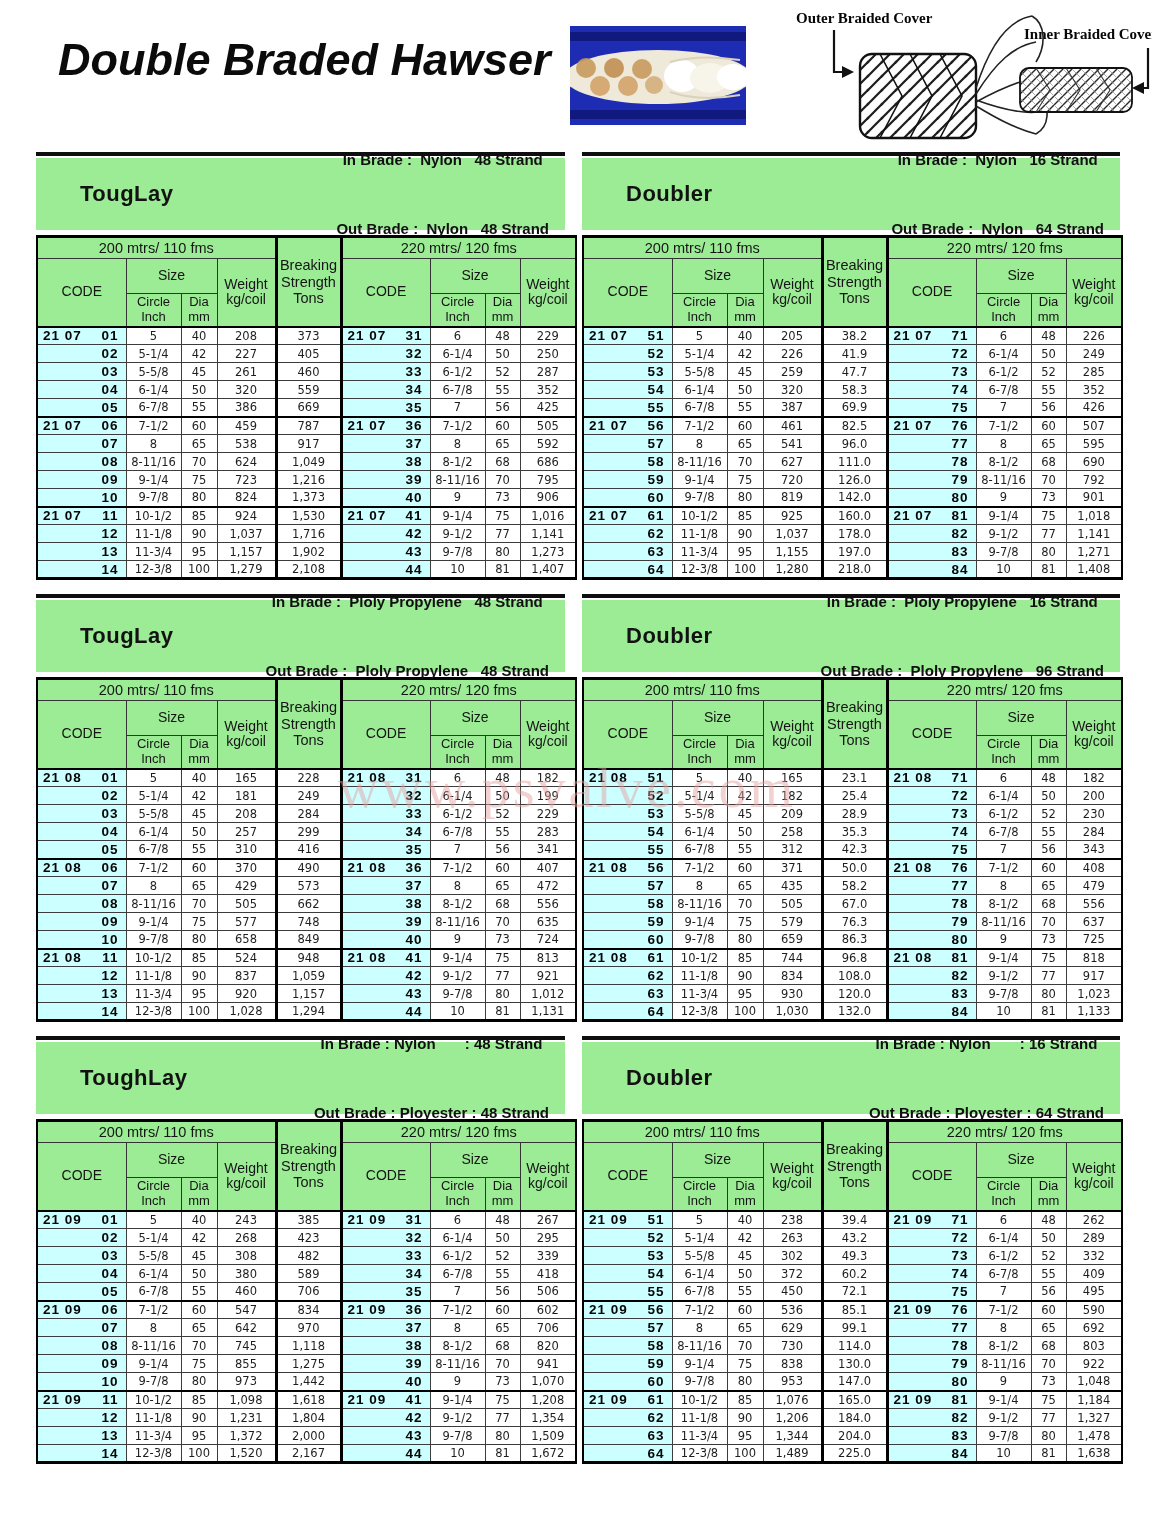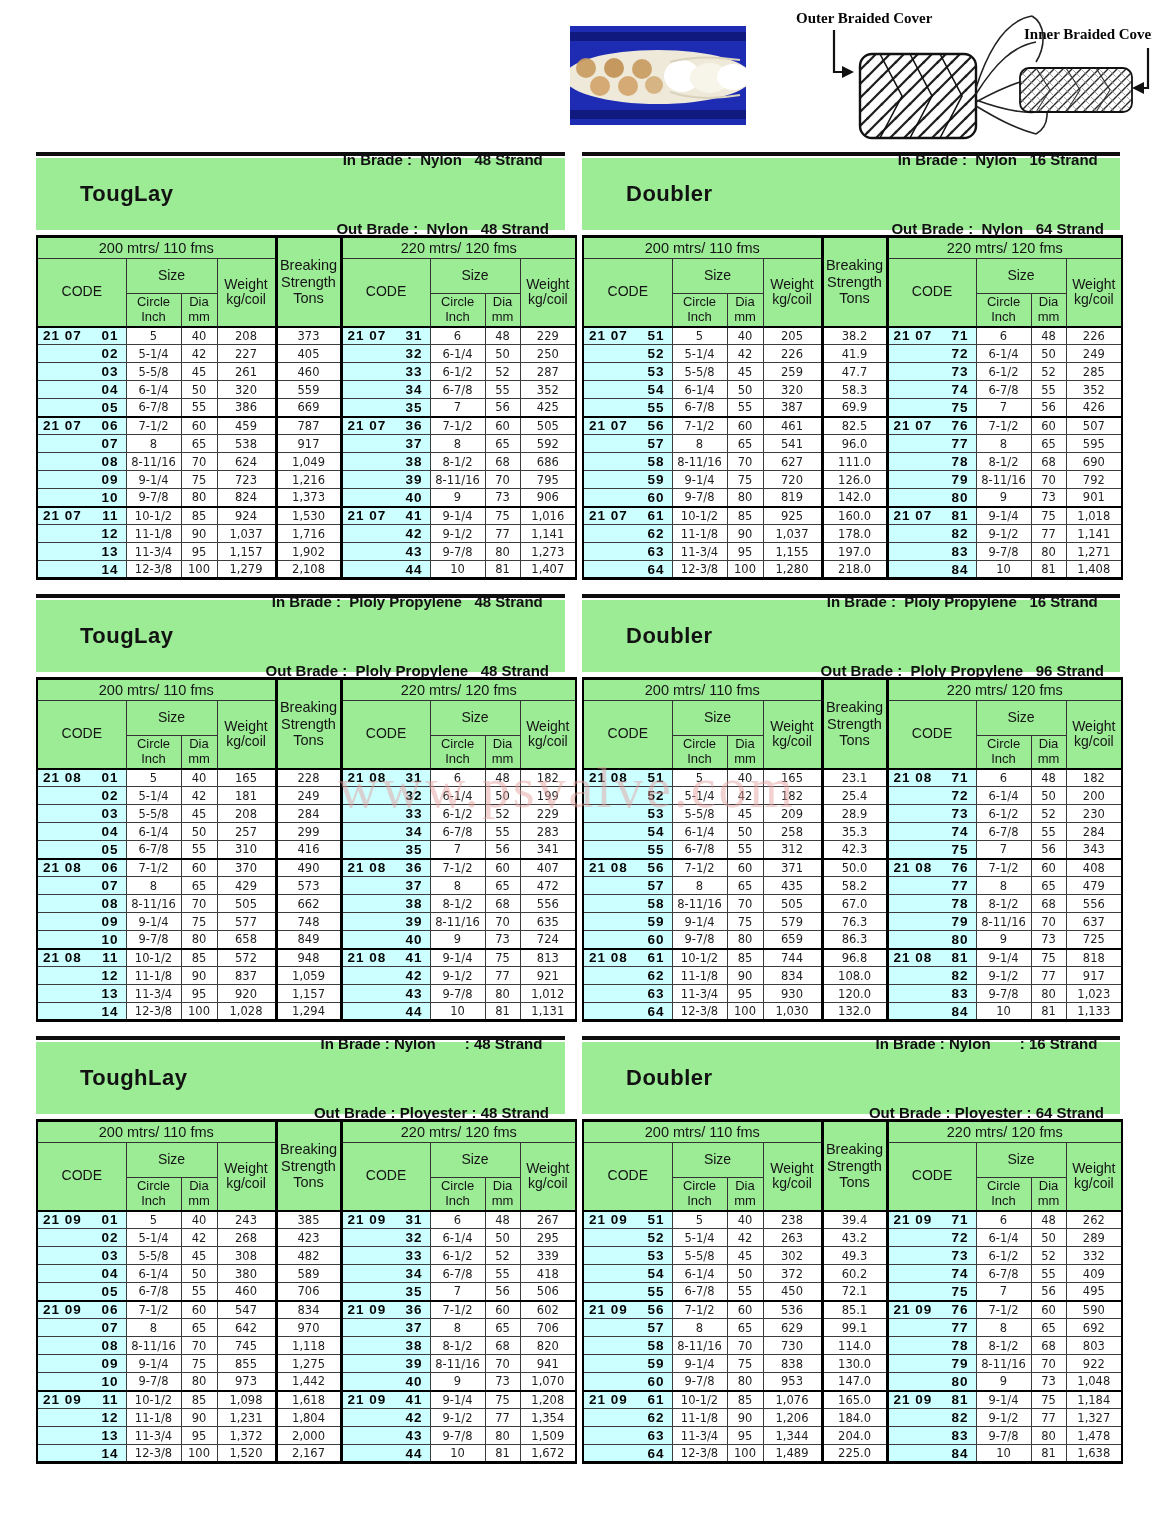--- a/index.html
+++ b/index.html
@@ -53,20 +53,21 @@
   td.code .pfx, td.code .sfx { font-weight:bold; font-size:13.5px; letter-spacing:1px; color:#050505; }
   tr.grp td { border-top:2.5px solid #000; }
 
   svg text { font-family:"Liberation Serif",serif; }
 </style>
 </head>
 <body>
 
 <div class="page">
 
+  <h1 class="main-title">Double Braded Hawser</h1>
 
   <div class="photo-wrap">
     <svg width="176" height="99" viewBox="0 0 176 99">
       <rect width="176" height="99" fill="#1e2cb4"></rect>
       <rect x="0" y="6" width="176" height="9" fill="#101a7e"></rect>
       <rect x="0" y="84" width="176" height="9" fill="#101a7e"></rect>
       <ellipse cx="88" cy="51" rx="94" ry="27" fill="#efe9da"></ellipse>
       <circle cx="16" cy="42" r="10" fill="#c89a5e" opacity="0.9"></circle>
       <circle cx="30" cy="60" r="10" fill="#d2a368" opacity="0.9"></circle>
       <circle cx="44" cy="42" r="10" fill="#c08f52" opacity="0.9"></circle>
@@ -1079,21 +1080,21 @@
             </tr>
             <tr class="grp">
               <td class="code">
                 <div class="cw">
                   <span class="pfx">21 08</span>
                   <span class="sfx">11</span>
                 </div>
               </td>
               <td class="num">10-1/2</td>
               <td class="num">85</td>
-              <td class="num">572</td>
+              <td class="num">524</td>
               <td class="num bs">948</td>
               <td class="code">
                 <div class="cw">
                   <span class="pfx">21 08</span>
                   <span class="sfx">41</span>
                 </div>
               </td>
               <td class="num">9-1/4</td>
               <td class="num">75</td>
               <td class="num">813</td>

